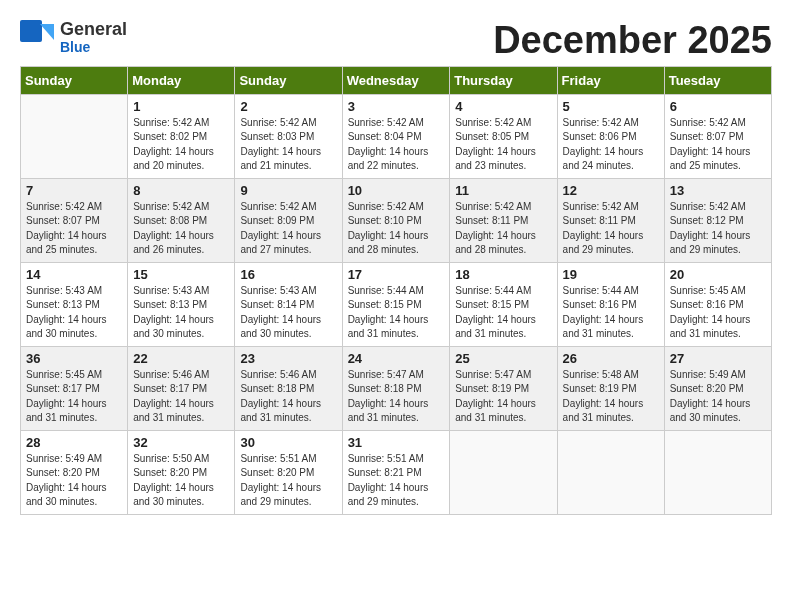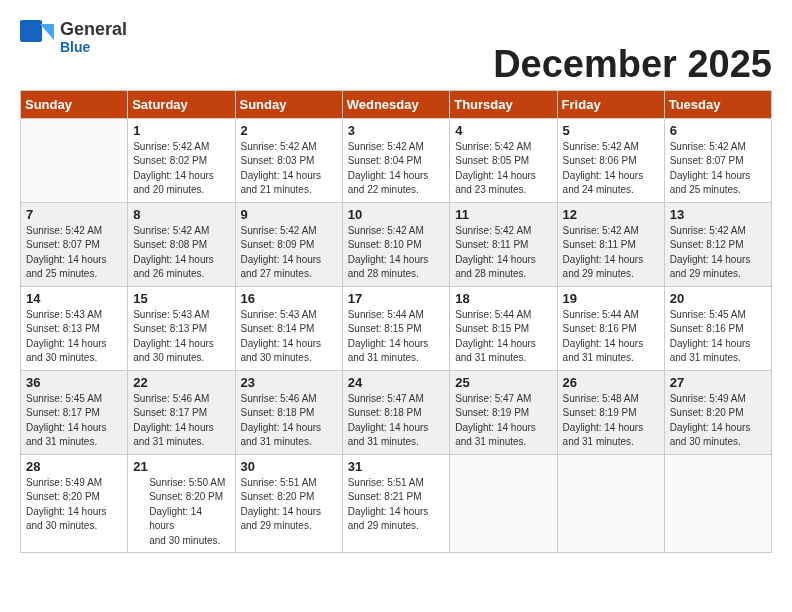--- a/index.html
+++ b/index.html
@@ -16,39 +16,38 @@
       justify-content: space-between;
       margin-bottom: 4px;
     }
     .logo {
       display: flex;
       flex-direction: column;
       align-items: flex-start;
     }
     .title-section {
       text-align: left;
-      margin-top: 24px;
     }
     .month-title {
       font-size: 38px;
       font-weight: bold;
       color: #222;
       line-height: 1.1;
     }
     .subtitle {
       font-size: 16px;
       color: #333;
       margin-bottom: 8px;
     }
     .calendar {
       width: 100%;
       border-collapse: collapse;
     }
     .calendar th {
-      background-color: #c2410c;
+      background-color: #4d7c0f;
       color: #fff;
       font-size: 13px;
       font-weight: bold;
       padding: 6px 4px;
       text-align: left;
       border: 1px solid #ccc;
     }
     .calendar td {
       border: 1px solid #ccc;
       vertical-align: top;
@@ -98,21 +97,21 @@
     </div>
     <div class="title-section">
       <div class="month-title">December 2025</div>
     </div>
   </div>
 
   <table class="calendar">
     <thead>
       <tr>
         <th>Sunday</th>
-        <th>Saturday</th>
+        <th>Monday</th>
         <th>Sunday</th>
         <th>Wednesday</th>
         <th>Thursday</th>
         <th>Friday</th>
         <th>Tuesday</th>
       </tr>
     </thead>
     <tbody id="calendar-body">
     <tr>
           <td class="empty-cell"></td>
@@ -314,22 +313,22 @@
         </tr>
         <tr>
           <td>
             <span class="day-number">28</span>
             <div class="day-info" style="white-space: pre-line;">Sunrise: 5:49 AM
 Sunset: 8:20 PM
 Daylight: 14 hours
 and 30 minutes.</div>
           </td>
           <td>
-            <span class="day-number">21</span>
-            <div class="day-info" style="white-space: pre-line; margin-left: 16px;">Sunrise: 5:50 AM
+            <span class="day-number">32</span>
+            <div class="day-info" style="white-space: pre-line;">Sunrise: 5:50 AM
 Sunset: 8:20 PM
 Daylight: 14 hours
 and 30 minutes.</div>
           </td>
           <td>
             <span class="day-number">30</span>
             <div class="day-info" style="white-space: pre-line;">Sunrise: 5:51 AM
 Sunset: 8:20 PM
 Daylight: 14 hours
 and 29 minutes.</div>

